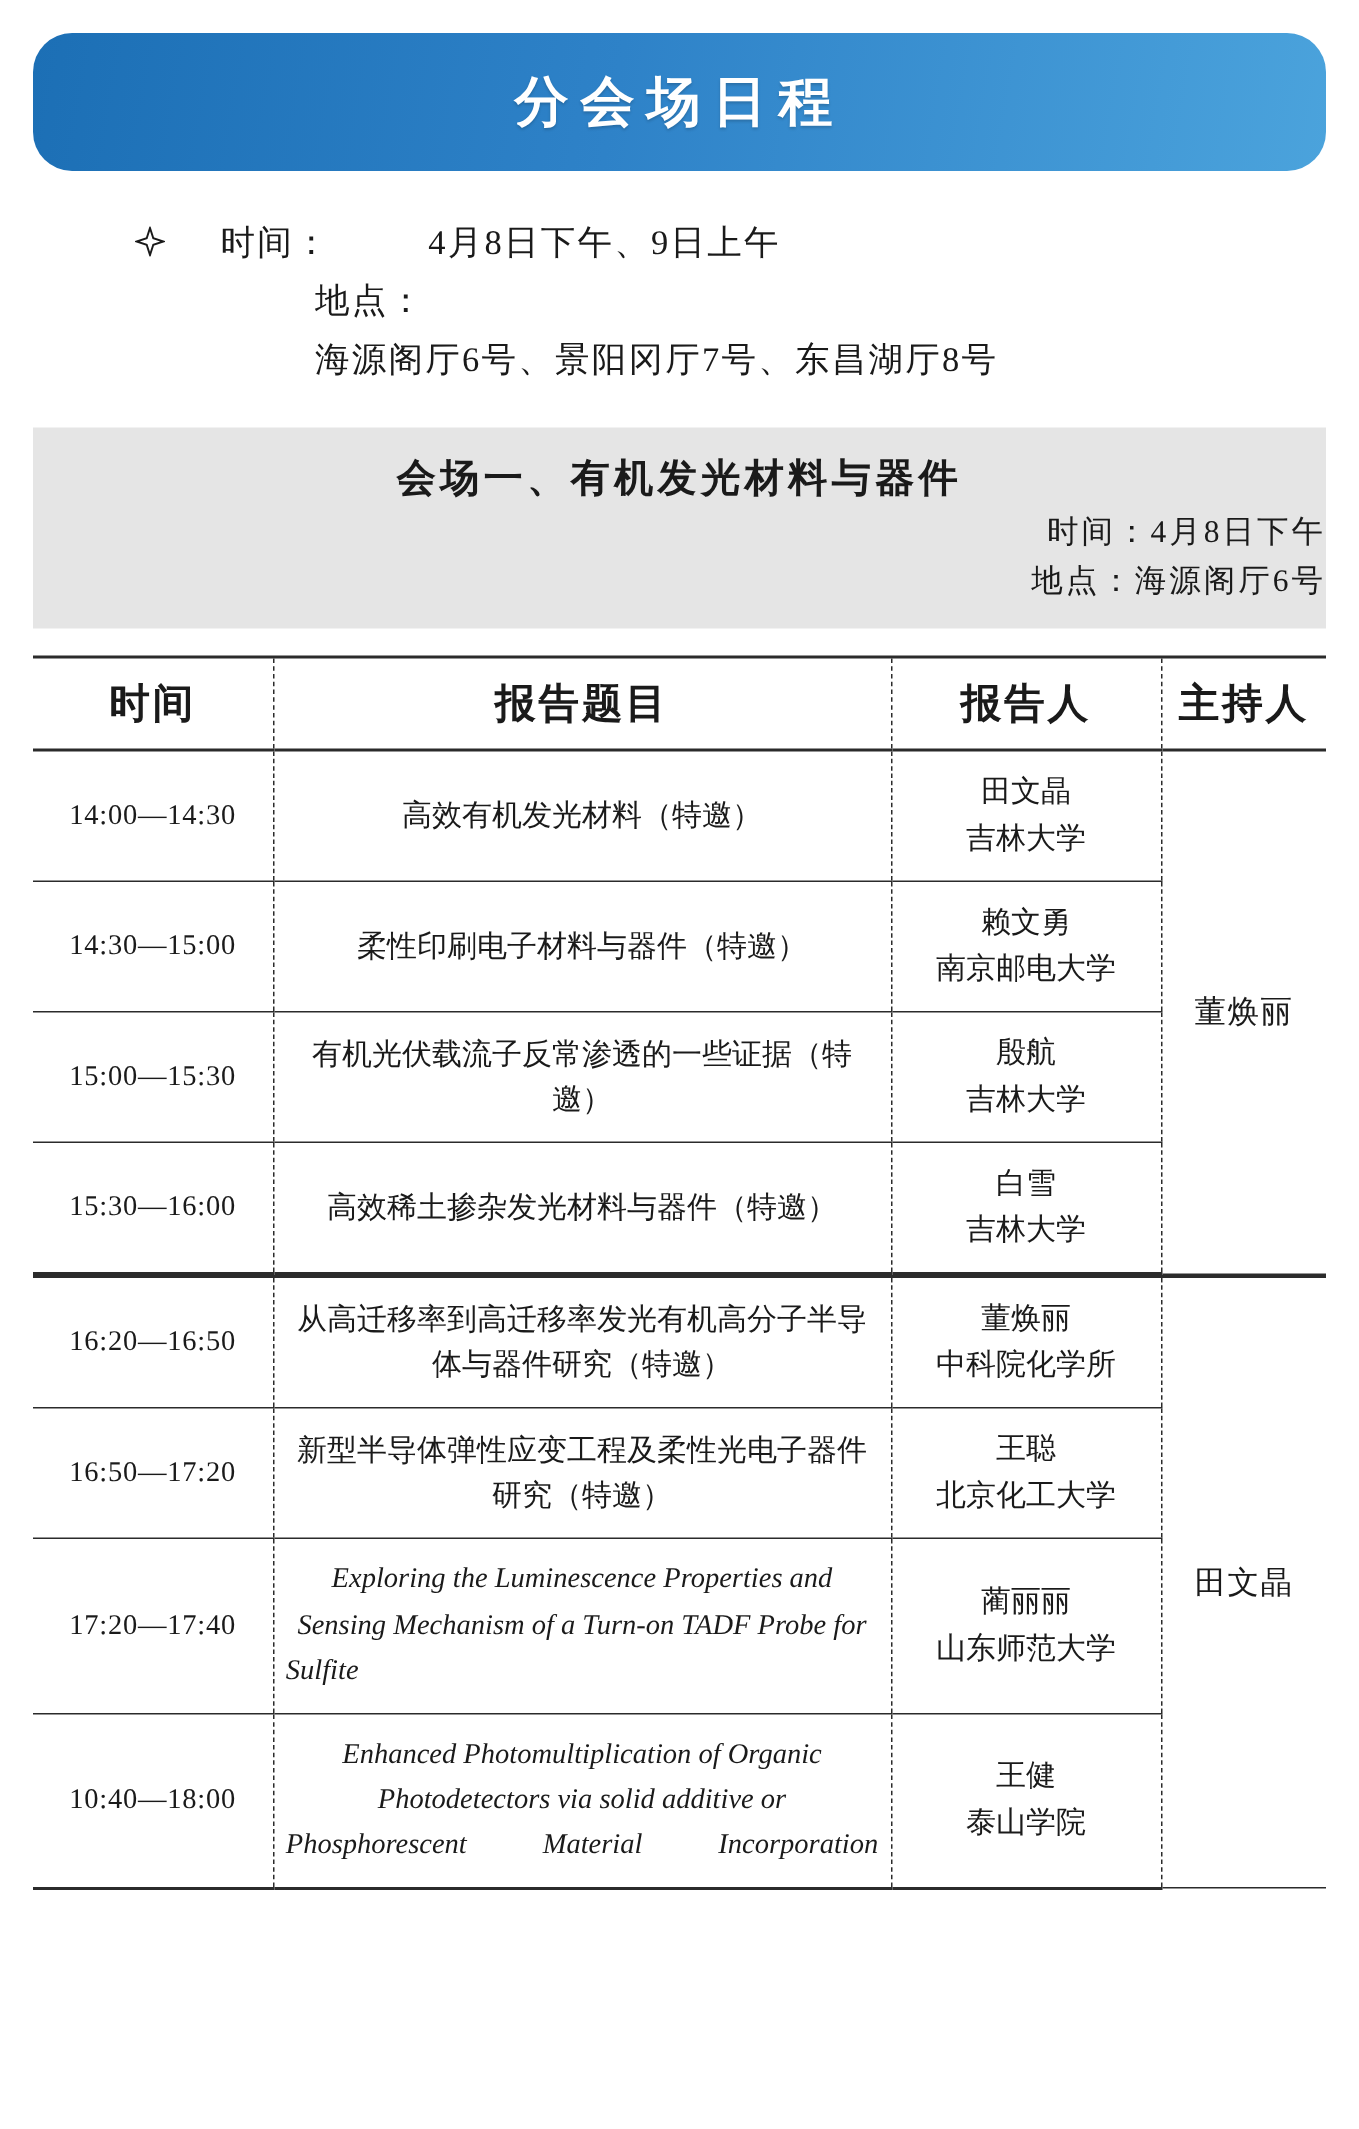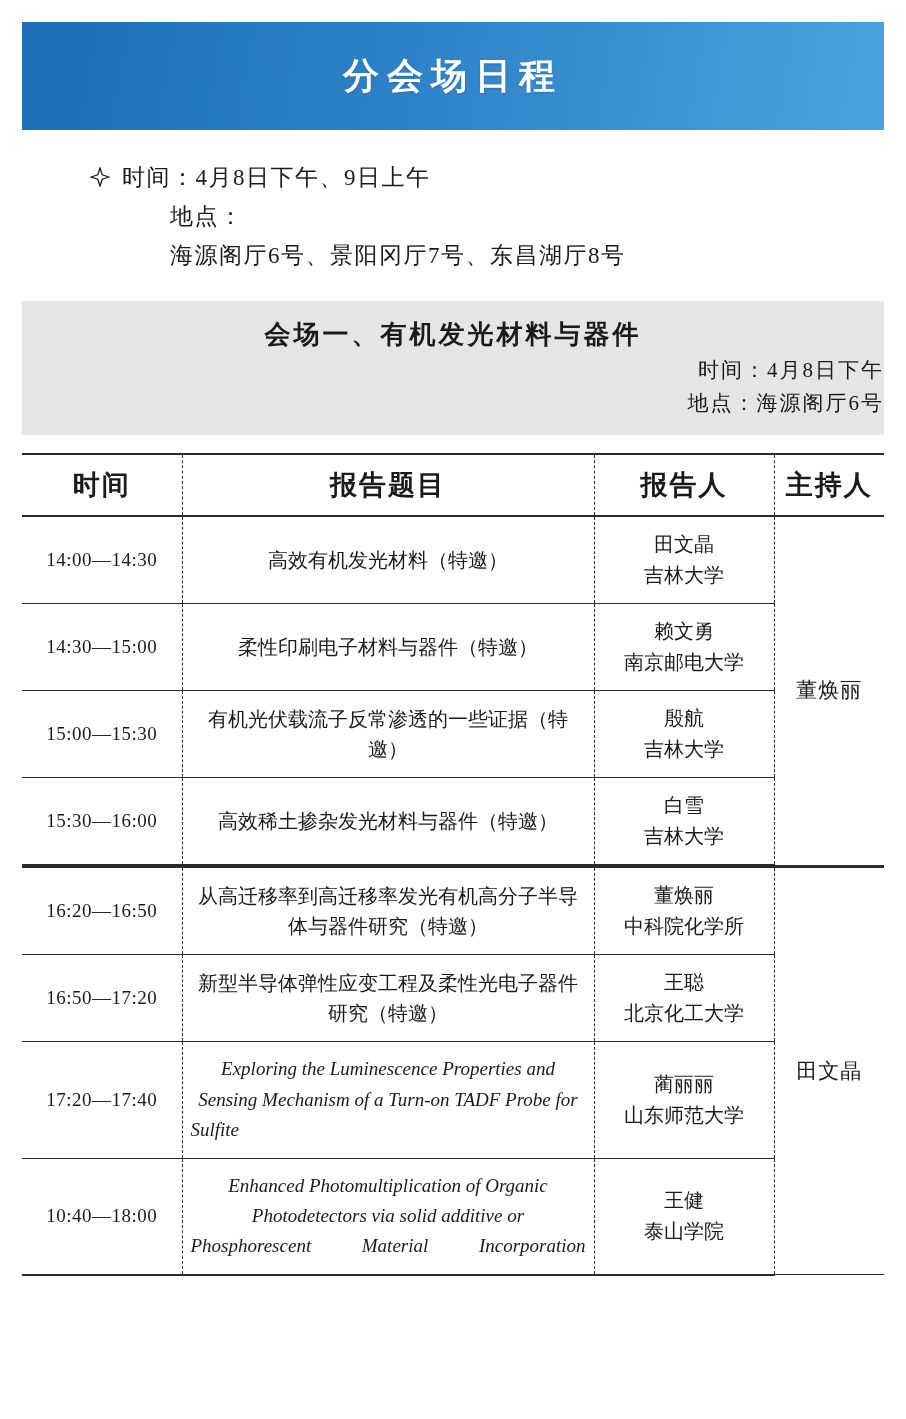--- a/index.html
+++ b/index.html
@@ -19,26 +19,27 @@
     width: 906px;
     min-height: 1419px;
     box-sizing: border-box;
     padding: 0;
     overflow: hidden;
   }
 
   
   .banner {
     margin: 22px 22px 0 22px;
-    height: 108px;
+    height: 92px;
     background: linear-gradient(100deg, #1c6fb5 0%, #2e82c8 45%, #4ba3dc 100%);
     display: flex;
     align-items: center;
     justify-content: center;
     position: relative;
+    border-radius: 26px;
   }
   .banner-title {
     color: #ffffff;
     font-size: 36px;
     letter-spacing: 8px;
     font-weight: 700;
     font-family: "Liberation Serif", "DejaVu Serif", serif;
     text-shadow: 0 1px 2px rgba(0,0,0,0.18);
   }
 
@@ -47,32 +48,32 @@
     margin: 28px 0 0 0;
     padding: 0 30px;
   }
   .meta-row {
     display: flex;
     align-items: baseline;
     font-size: 23px;
     line-height: 1.7;
     letter-spacing: 1.5px;
   }
-  .meta-row.first { padding-left: 60px; }
+  .meta-row.first { padding-left: 60px; gap: 25px; }
   .meta-row.second { padding-left: 140px; flex-direction: column; }
   .diamond-icon {
     width: 20px;
     height: 20px;
     margin-right: 12px;
     flex: 0 0 auto;
     position: relative;
     top: 2px;
   }
   .meta-label { white-space: nowrap; }
-  .meta-value { white-space: nowrap; }
+  .meta-value { white-space: nowrap; margin-left: 40px; }
 
   
   .session-box {
     margin: 26px 22px 0 22px;
     background: #e5e5e5;
     padding: 14px 0 16px 0;
     text-align: center;
   }
   .session-title {
     font-size: 26px;

